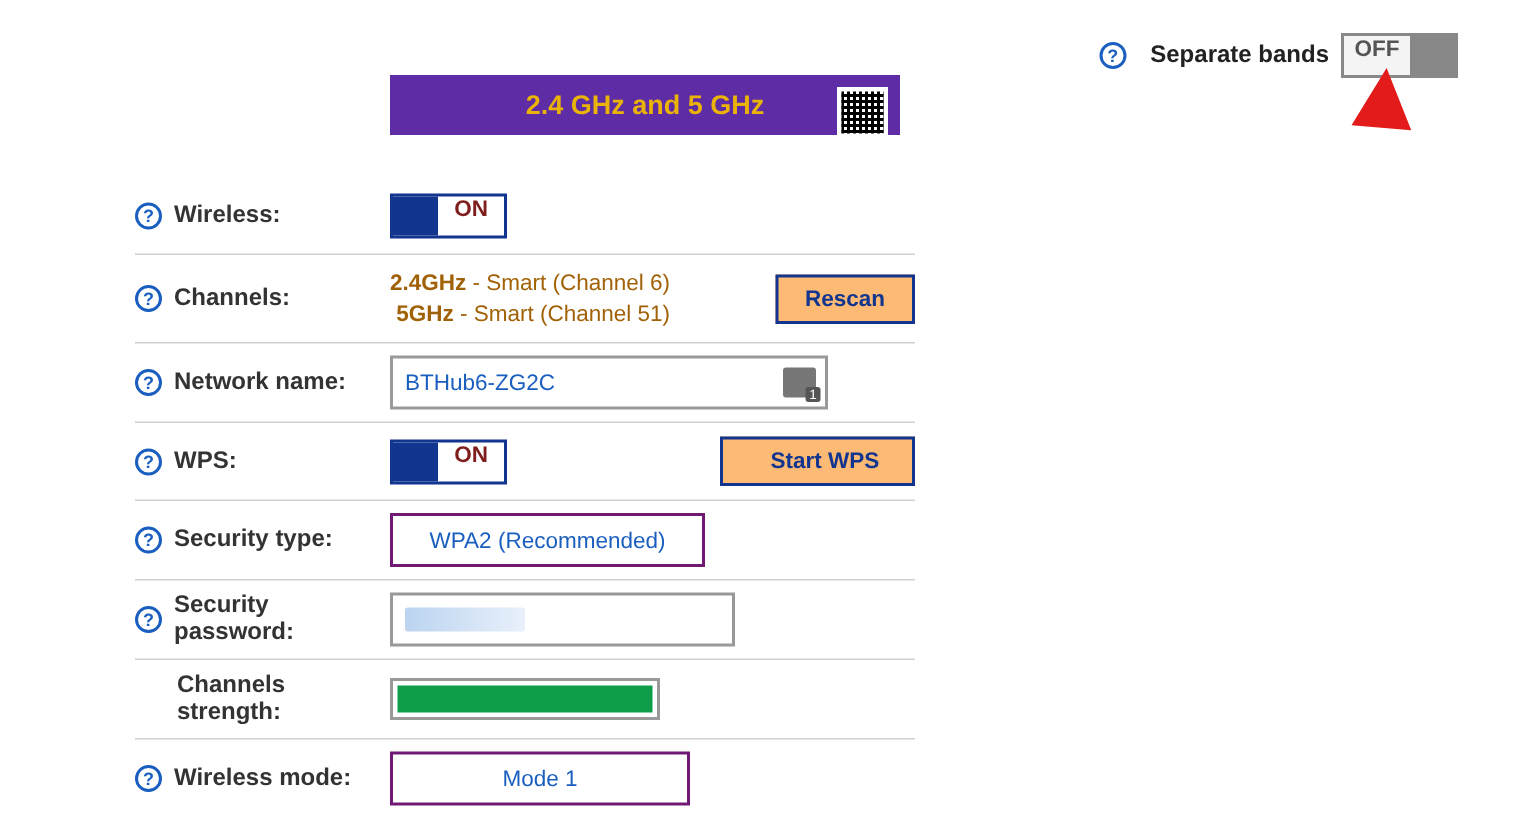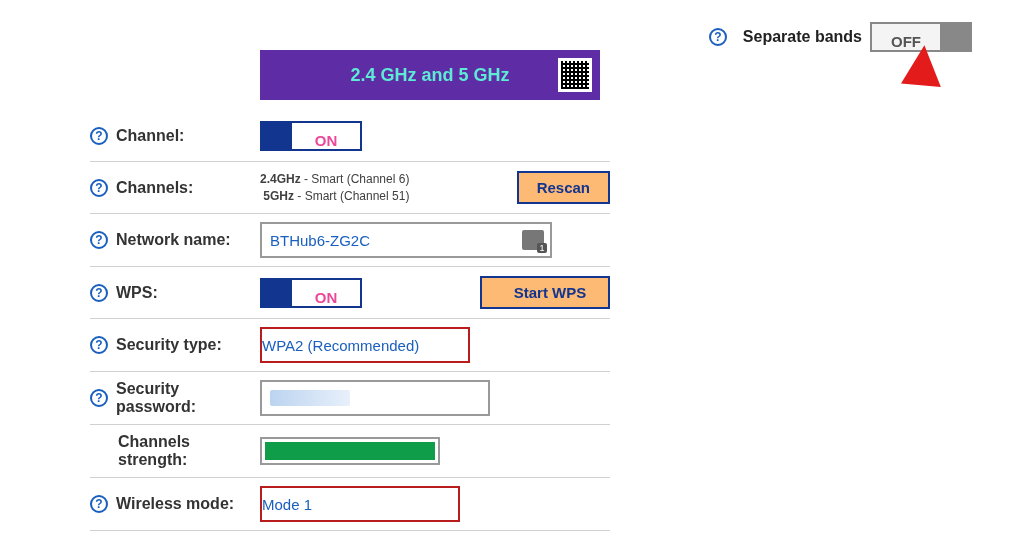--- a/index.html
+++ b/index.html
@@ -12,31 +12,31 @@
     overflow: hidden;
   }
   .container {
     position: absolute;
     left: 90px;
     top: 50px;
     width: 520px;
   }
   .band-header {
     background: #5e2ca5;
-    color: #5eead4;
+    color: #eab308;
     font-weight: bold;
     font-size: 18px;
-    height: 50px;
+    height: 40px;
     display: flex;
     align-items: center;
     justify-content: center;
     position: relative;
     margin-left: 170px;
     width: 340px;
-    margin-bottom: 10px;
+    margin-bottom: 28px;
   }
   .qr {
     position: absolute;
     right: 8px;
     top: 8px;
     width: 34px;
     height: 34px;
     background: #fff;
     display: flex;
     align-items: center;
@@ -79,50 +79,50 @@
     margin-right: 8px;
     flex-shrink: 0;
   }
   .value-cell {
     flex: 1;
     display: flex;
     align-items: center;
     gap: 12px;
   }
   .toggle {
-    width: 102px;
+    width: 78px;
     height: 30px;
     border: 2px solid #12358f;
     position: relative;
     display: flex;
-    align-items: flex-end;
+    align-items: flex-start;
     background: #fff;
     cursor: pointer;
   }
   .toggle .knob {
     width: 30px;
     height: 100%;
     background: #12358f;
   }
   .toggle .tlabel {
     flex: 1;
     text-align: center;
     font-weight: bold;
-    color: #ec4899;
+    color: #7f1d1d;
     font-size: 15px;
   }
   .toggle.off {
     border-color: #888;
     background: #f4f4f4;
   }
   .toggle.off .knob { background: #888; order: 2; }
   .toggle.off .tlabel { color: #555; order: 1; }
   .channels-info {
-    font-size: 12px;
-    color: #404040;
+    font-size: 15px;
+    color: #a16207;
     line-height: 1.4;
   }
   .channels-info b { font-weight: bold; }
   .btn {
     border: 2px solid #12358f;
     color: #12358f;
     background: #fdba74;
     font-weight: bold;
     font-size: 15px;
     padding: 6px 18px;
@@ -159,25 +159,26 @@
     background:#555;
     width:10px;
     height:10px;
     border-radius:2px;
     display:flex;
     align-items:center;
     justify-content:center;
     margin:-3px -3px -3px 0;
   }
   .select-box {
-    border: 2px solid #b91c1c;
+    border: 2px solid #701a75;
     height: 36px;
     width: 210px;
     display: flex;
     align-items: center;
+    justify-content: center;
     color: #1a5fbf;
     font-size: 15px;
     background: #fff;
     cursor: pointer;
   }
   .select-box.narrow { width: 200px; }
   .pwd-box {
     border: 2px solid #999;
     height: 36px;
     width: 230px;
@@ -249,21 +250,21 @@
   <div class="band-header">
     <span>2.4 GHz and 5 GHz</span>
     <div class="qr">
         <div class="qr-inner"></div>
       </div>
   </div>
 
   <div class="row">
     <div class="label-cell">
       <span class="help-icon">?</span>
-      <span>Channel:</span>
+      <span>Wireless:</span>
     </div>
     <div class="value-cell">
       <div class="toggle">
         <div class="knob"></div>
         <span class="tlabel">ON</span>
       </div>
     </div>
   </div>
 
   <div class="row">

